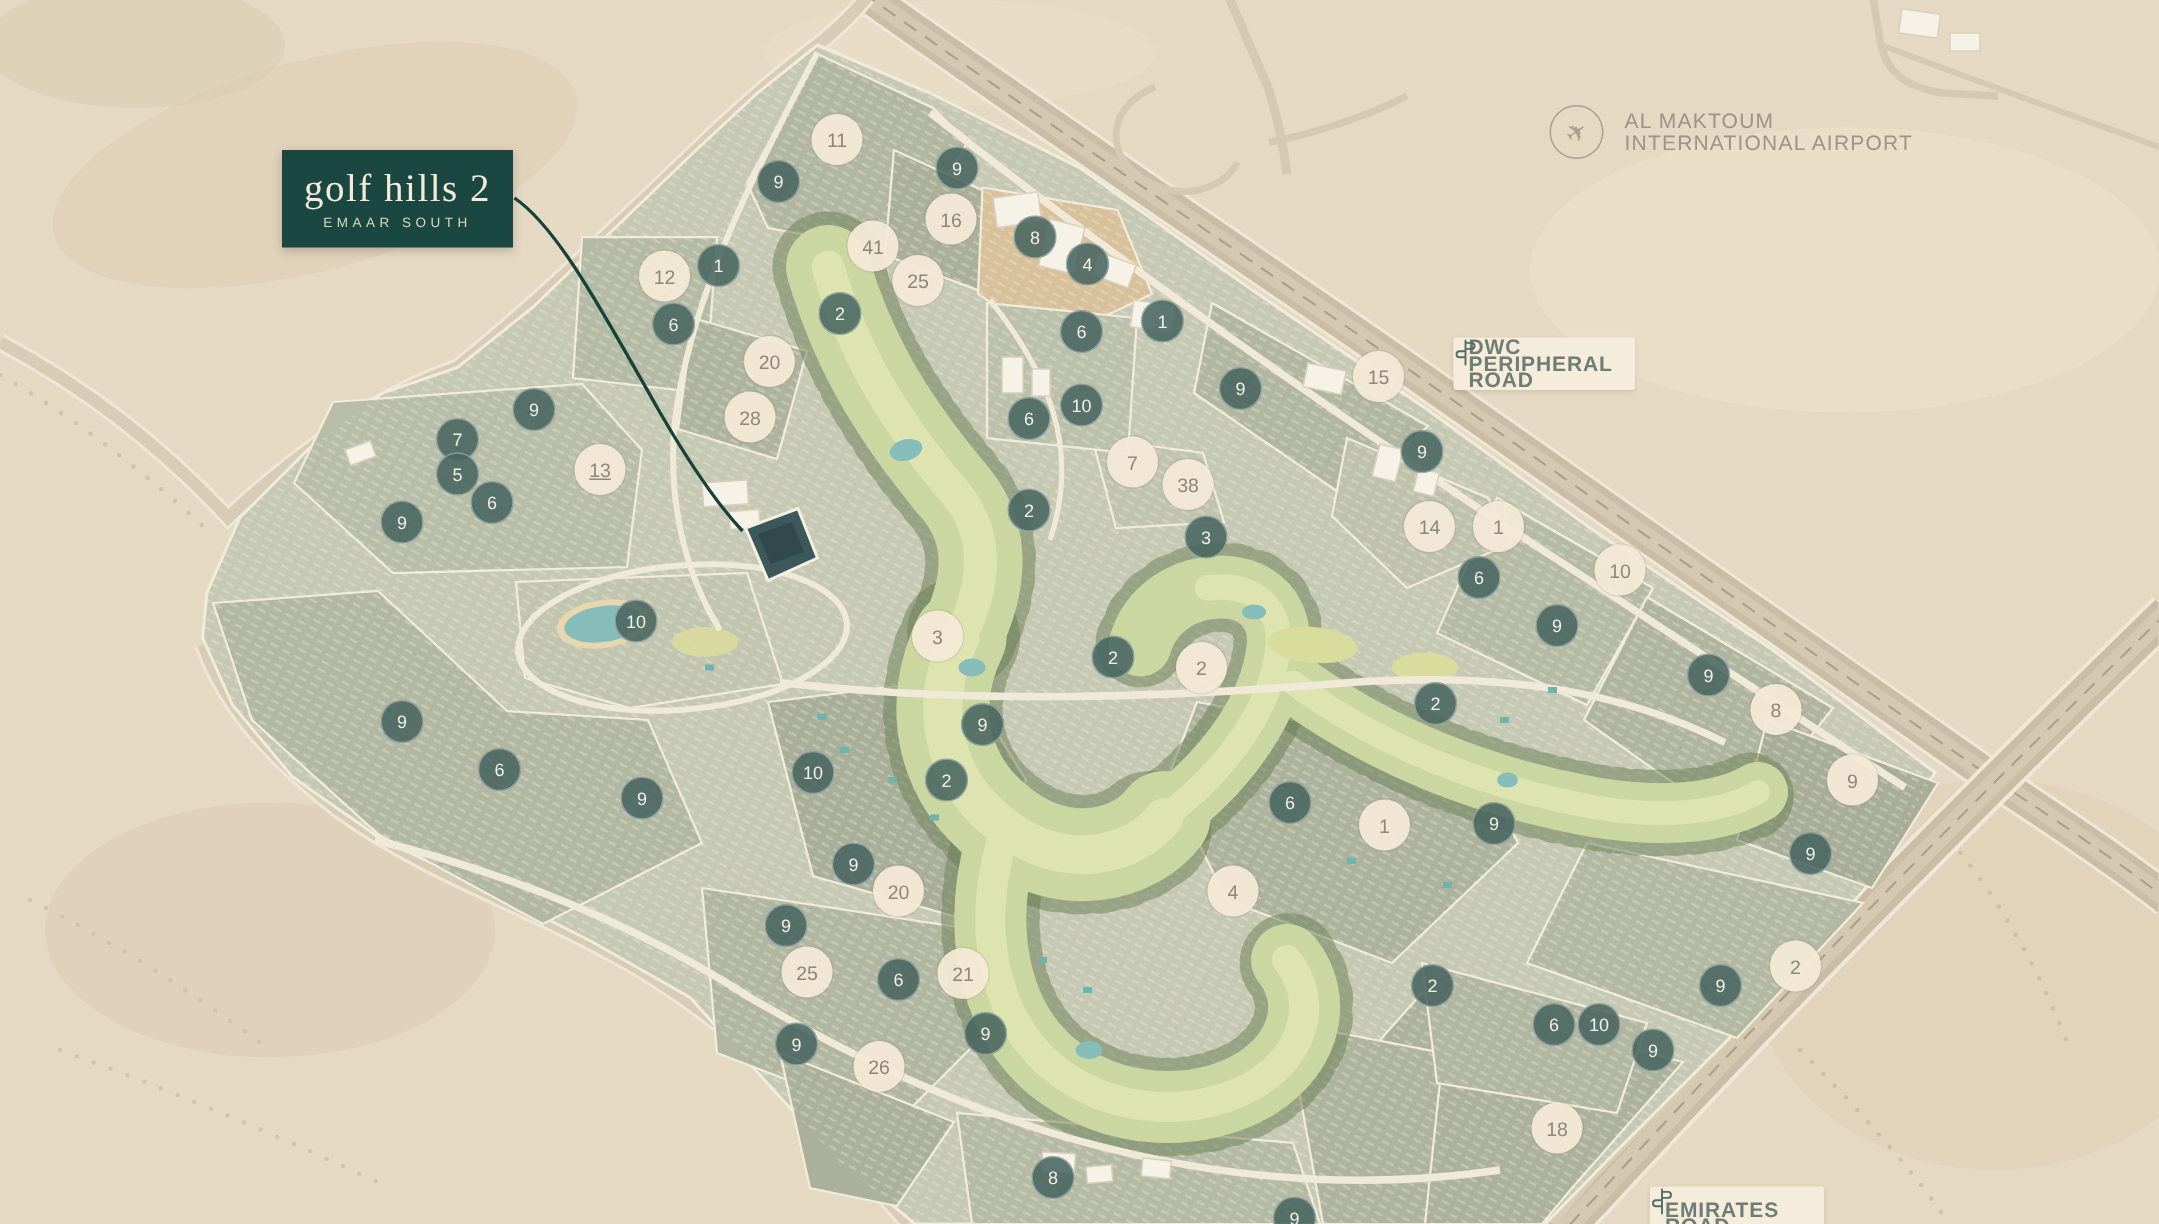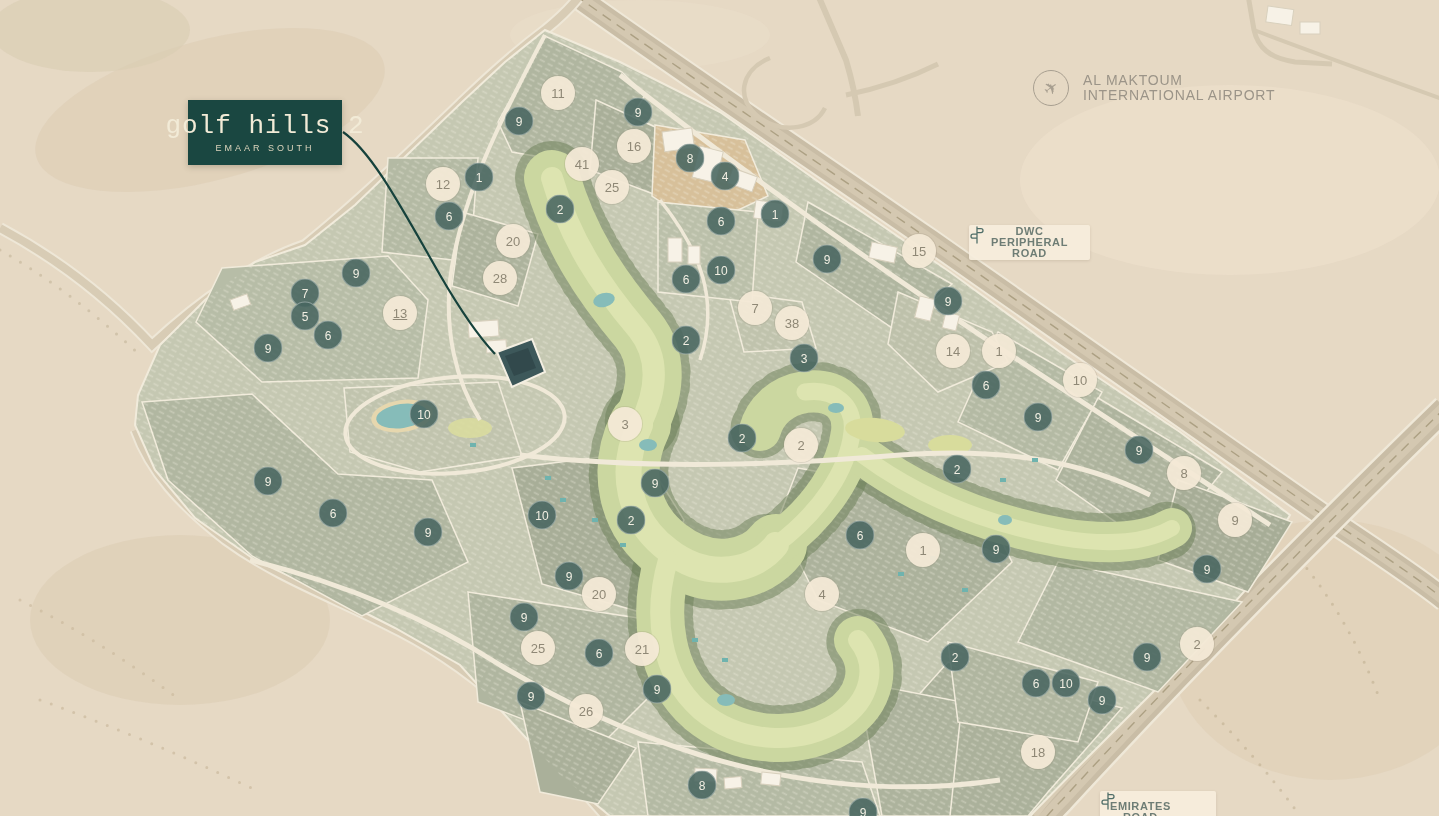--- a/index.html
+++ b/index.html
@@ -5,37 +5,37 @@
   html,body{margin:0;padding:0;background:#e6d9c4;}
   .stage{position:relative;width:1439px;height:816px;overflow:hidden;
          font-family:"Liberation Sans",sans-serif;}
   .stage svg{position:absolute;left:0;top:0;}
 
   
   .badge{position:absolute;left:188px;top:100px;width:154px;height:65px;
          background:#1a4741;color:#f2ebd7;display:flex;flex-direction:column;
          align-items:center;justify-content:center;gap:4px;
          box-shadow:0 2px 6px rgba(60,50,30,.25);}
-  .badge .title{font-family:Liberation Mono, monospace;font-size:26px;line-height:26px;
+  .badge .title{font-family:Liberation Serif, serif;font-size:26px;line-height:26px;
          letter-spacing:1px;white-space:nowrap;}
   .badge .subtitle{font-size:9px;letter-spacing:3px;color:#ddd5bd;}
 
   
   .airport{position:absolute;left:1033px;top:70px;display:flex;align-items:center;gap:14px;}
   .airport .ring{width:34px;height:34px;border:1.5px solid #a89f90;border-radius:50%;
          display:flex;align-items:center;justify-content:center;color:#a89f90;
          font-size:17px;}
   .airport .ring span{display:block;transform:rotate(-35deg);}
   .airport .txt{font-size:14px;letter-spacing:.8px;color:#9b9488;line-height:15px;}
 
   
   .roadbox{position:absolute;background:rgba(246,237,221,.93);border-radius:2px;
          display:flex;align-items:center;gap:9px;padding:0 10px;
          box-shadow:0 1px 3px rgba(90,75,50,.15);}
-  .roadbox .txt{font-size:11px;font-weight:bold;letter-spacing:.6px;color:#6e7d75;line-height:11px;text-align:center;}
+  .roadbox .txt{font-size:14px;font-weight:bold;letter-spacing:.6px;color:#6e7d75;line-height:11px;}
   .roadbox svg{flex:0 0 auto;}
   .dwc{left:969px;top:225px;width:101px;height:35px;}
   .emr{left:1100px;top:791px;width:96px;height:42px;}
 
   
   .marker{position:absolute;transform:translate(-50%,-50%);border-radius:50%;
          display:flex;align-items:center;justify-content:center;z-index:5;}
   .marker.dark{width:27px;height:27px;background:rgba(72,101,96,.88);color:#f2efe3;
          font-size:12px;border:1px solid rgba(255,255,255,.35);}
   .marker.light{width:34px;height:34px;background:rgba(243,233,214,.95);color:#8f8876;

